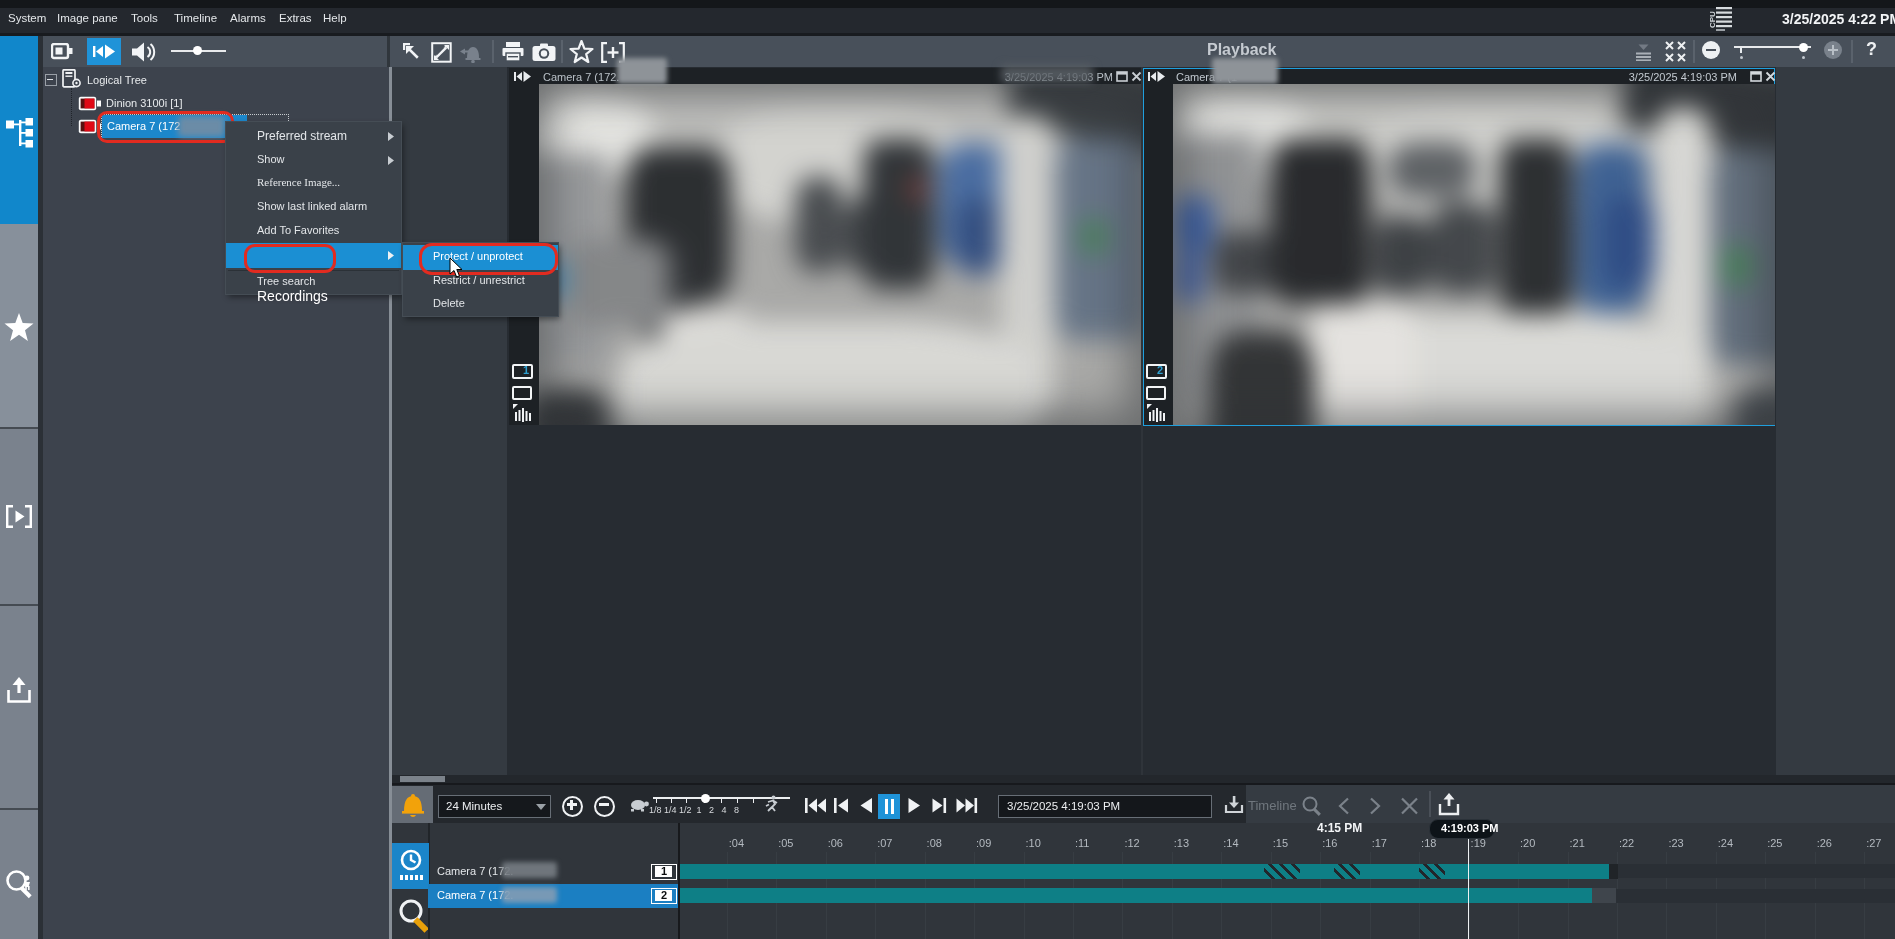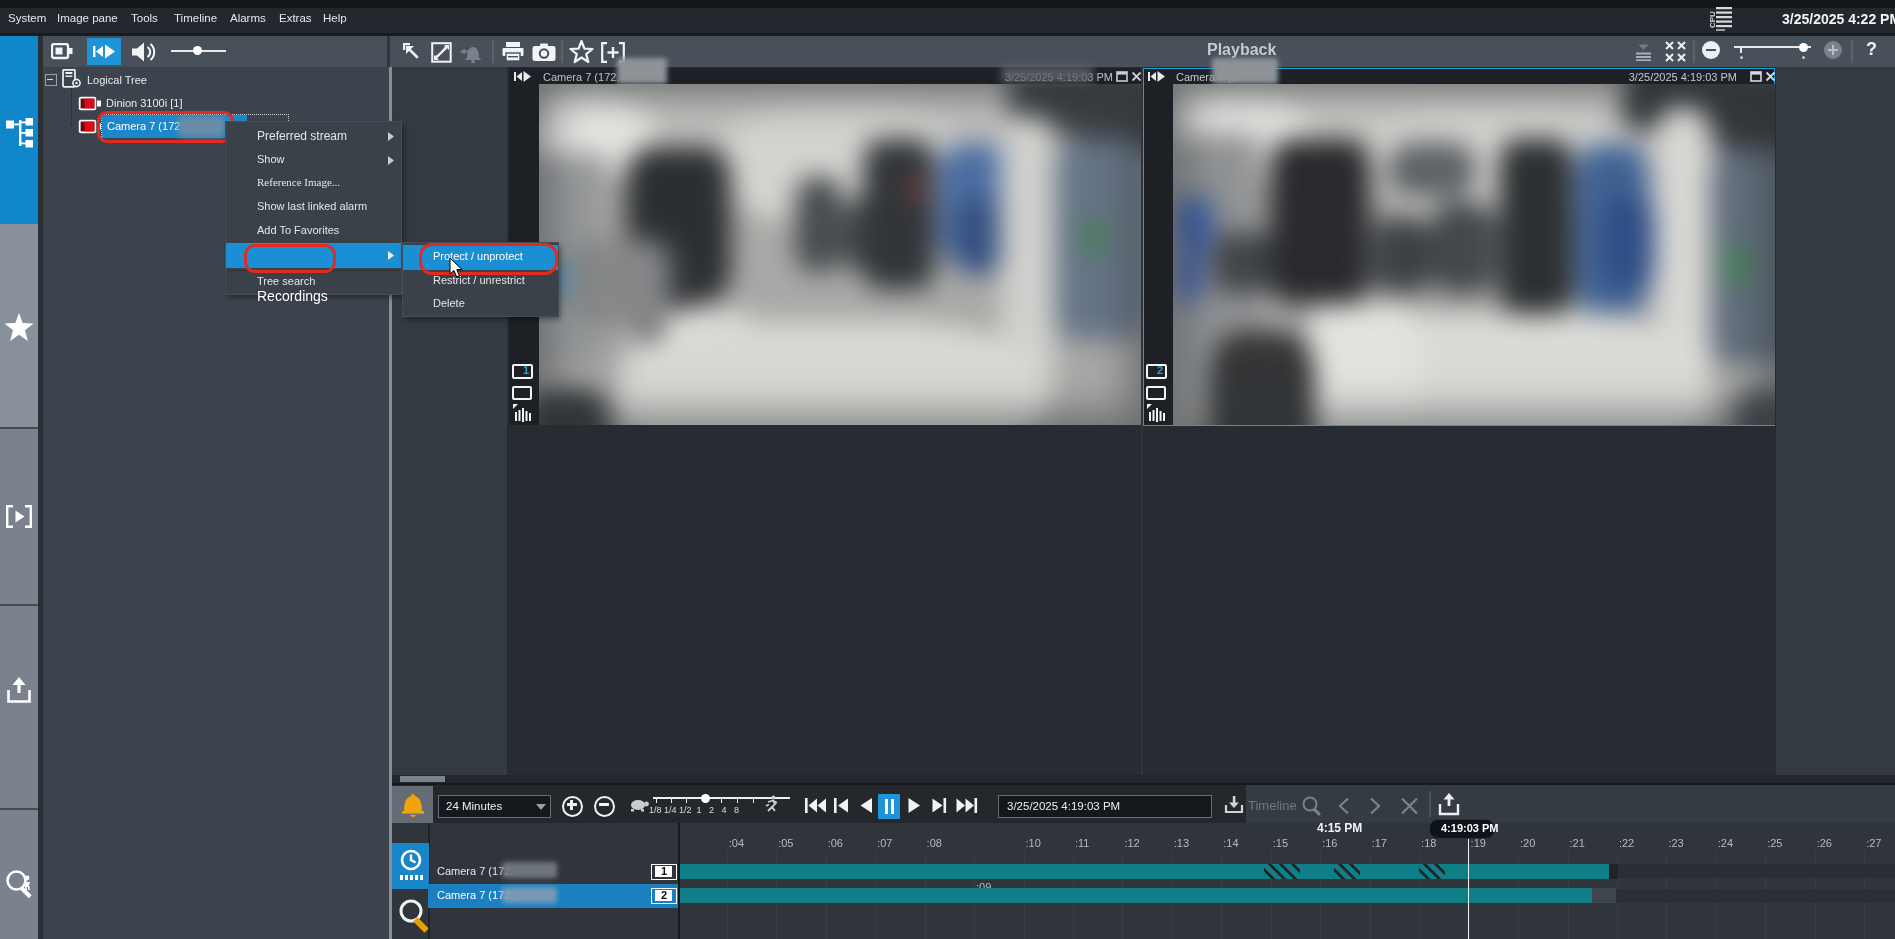--- a/index.html
+++ b/index.html
@@ -509,21 +509,21 @@
 <div class="txt" style="left:728.8px;top:837px;font-size:11px;color:#b4bac0;text-align:center;">:04</div>
 <div class="abs" style="left:776.2px;top:852px;width:1px;height:87px;background:#373d43;"></div>
 <div class="txt" style="left:778.2px;top:837px;font-size:11px;color:#b4bac0;">:05</div>
 <div class="abs" style="left:825.7px;top:852px;width:1px;height:87px;background:#373d43;"></div>
 <div class="txt" style="left:827.7px;top:837px;font-size:11px;color:#b4bac0;">:06</div>
 <div class="abs" style="left:875.2px;top:852px;width:1px;height:87px;background:#373d43;"></div>
 <div class="txt" style="left:877.2px;top:837px;font-size:11px;color:#b4bac0;">:07</div>
 <div class="abs" style="left:924.6px;top:852px;width:1px;height:87px;background:#373d43;"></div>
 <div class="txt" style="left:926.6px;top:837px;font-size:11px;color:#b4bac0;">:08</div>
 <div class="abs" style="left:974.0px;top:852px;width:1px;height:87px;background:#373d43;"></div>
-<div class="txt" style="left:976.0px;top:881px;font-size:11px;color:#b4bac0;">:09</div>
+<div class="txt" style="left:976.0px;top:837px;font-size:11px;color:#b4bac0;">:09</div>
 <div class="abs" style="left:1023.5px;top:852px;width:1px;height:87px;background:#373d43;"></div>
 <div class="txt" style="left:1025.5px;top:837px;font-size:11px;color:#b4bac0;">:10</div>
 <div class="abs" style="left:1073.0px;top:852px;width:1px;height:87px;background:#373d43;"></div>
 <div class="txt" style="left:1075.0px;top:837px;font-size:11px;color:#b4bac0;">:11</div>
 <div class="abs" style="left:1122.4px;top:852px;width:1px;height:87px;background:#373d43;"></div>
 <div class="txt" style="left:1124.4px;top:837px;font-size:11px;color:#b4bac0;">:12</div>
 <div class="abs" style="left:1171.8px;top:852px;width:1px;height:87px;background:#373d43;"></div>
 <div class="txt" style="left:1173.8px;top:837px;font-size:11px;color:#b4bac0;">:13</div>
 <div class="abs" style="left:1221.3px;top:852px;width:1px;height:87px;background:#373d43;"></div>
 <div class="txt" style="left:1223.3px;top:837px;font-size:11px;color:#b4bac0;">:14</div>

